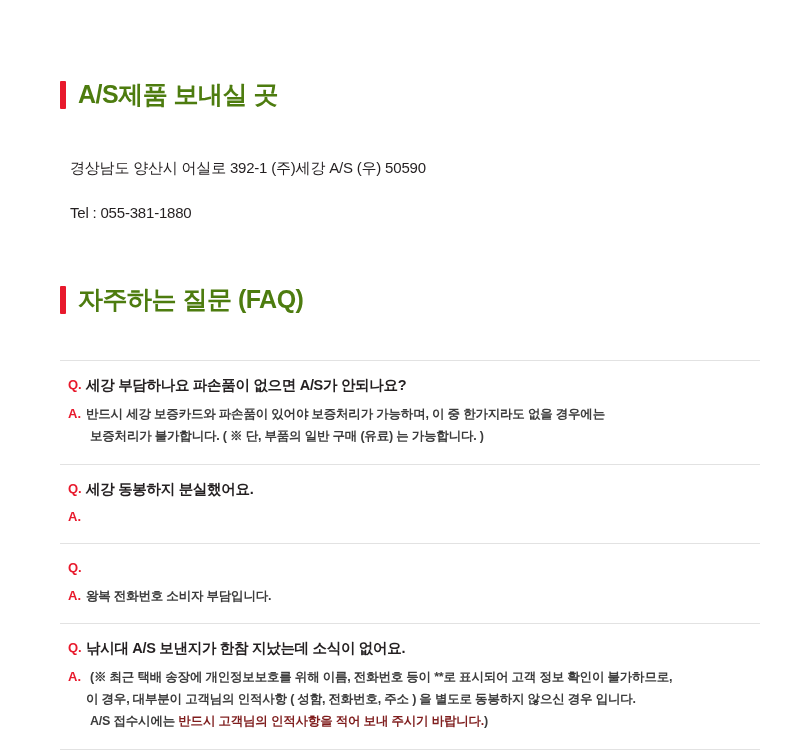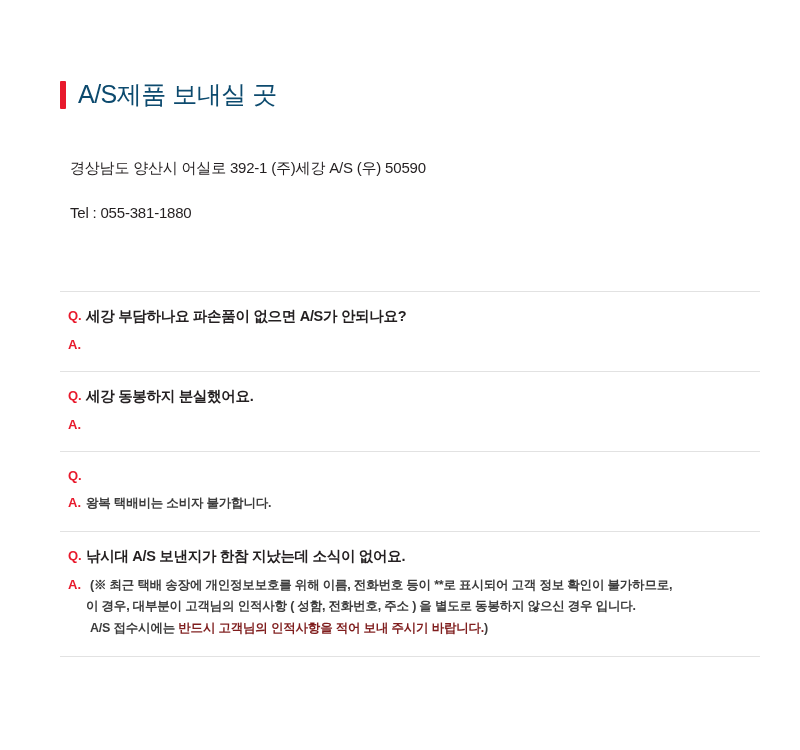--- a/index.html
+++ b/index.html
@@ -29,23 +29,23 @@
   }
   .heading-bar {
     width: 6px;
     height: 28px;
     background: #e8192c;
     flex: 0 0 auto;
     border-radius: 1px;
   }
   .heading-text {
     font-size: 25px;
-    font-weight: normal;
+    font-weight: bold;
     letter-spacing: -0.5px;
-    color: #0c4a6e;
+    color: #4d7c0f;
     line-height: 1.1;
   }
 
   
   #as-address-section {
     position: absolute;
     left: 60px;
     top: 60px;
     width: 700px;
   }
@@ -128,51 +128,59 @@
       <span class="heading-bar"></span>
       <h2 class="heading-text">A/S제품 보내실 곳</h2>
     </div>
     <div class="address-lines">
       <p class="address-line">경상남도 양산시 어실로 392-1 (주)세강 A/S   (우) 50590</p>
       <p class="address-line">Tel : 055-381-1880</p>
     </div>
   </section>
 
   <section id="faq-section">
+    <div class="section-heading">
+      <span class="heading-bar"></span>
+      <h2 class="heading-text">자주하는 질문 (FAQ)</h2>
+    </div>
 
     <div class="faq-list">
 
       <div class="faq-item">
         <div class="qa-row">
           <span class="marker">Q.</span>
           <span class="q-text">세강 부담하나요 파손품이 없으면 A/S가 안되나요?</span>
         </div>
         <div class="qa-row">
           <span class="marker">A.</span>
+          <span class="a-text">
+            <span class="sub">반드시 세강 보증카드와 파손품이 있어야 보증처리가 가능하며, 이 중 한가지라도 없을 경우에는</span>
+            <span class="sub indent">보증처리가 불가합니다. ( ※ 단, 부품의 일반 구매 (유료) 는 가능합니다. )</span>
+          </span>
         </div>
       </div>
 
       <div class="faq-item">
         <div class="qa-row">
           <span class="marker">Q.</span>
           <span class="q-text">세강 동봉하지 분실했어요.</span>
         </div>
         <div class="qa-row">
           <span class="marker">A.</span>
         </div>
       </div>
 
       <div class="faq-item">
         <div class="qa-row">
           <span class="marker">Q.</span>
         </div>
         <div class="qa-row">
           <span class="marker">A.</span>
           <span class="a-text">
-            <span class="sub">왕복 택배비는 소비자 불가합니다.</span>
+            <span class="sub">왕복 전화번호 소비자 부담입니다.</span>
           </span>
         </div>
       </div>
 
       <div class="faq-item">
         <div class="qa-row">
           <span class="marker">Q.</span>
           <span class="q-text">낚시대 A/S 보낸지가 한참 지났는데 소식이 없어요.</span>
         </div>
         <div class="qa-row">

